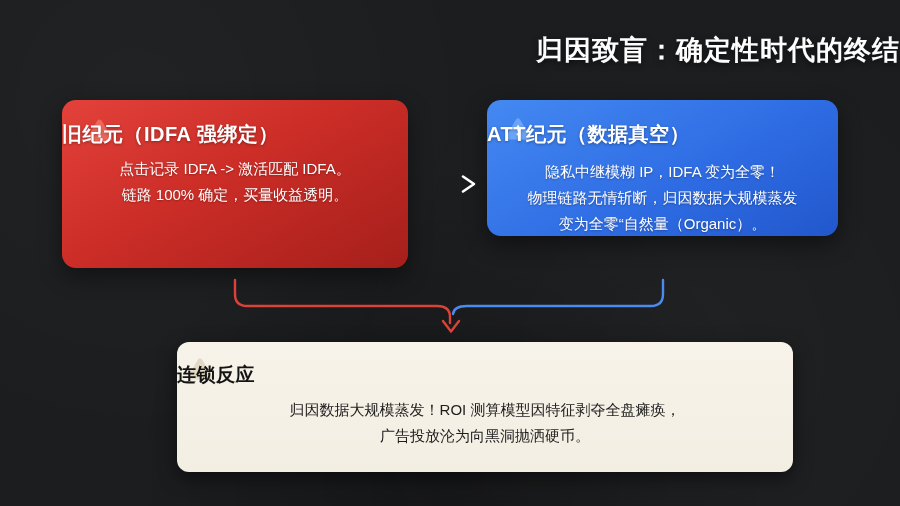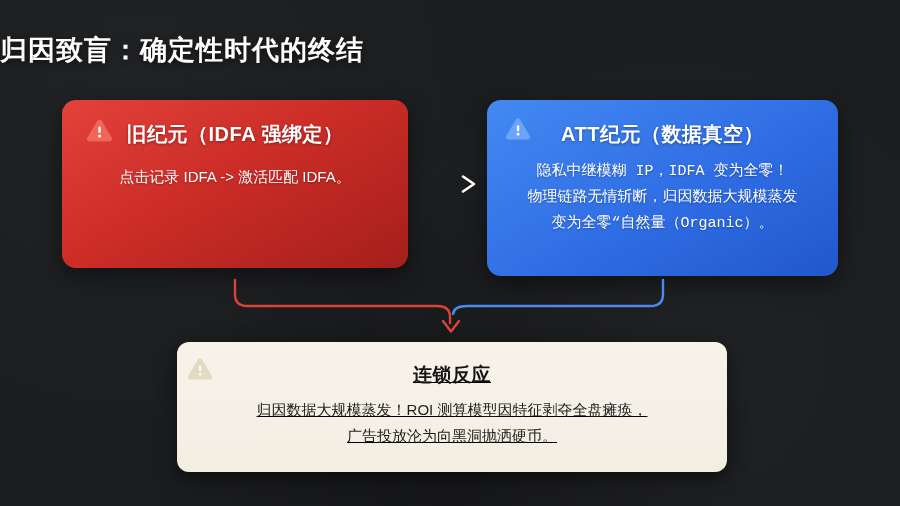--- a/index.html
+++ b/index.html
@@ -12,78 +12,77 @@
     width:900px;height:506px;
     overflow:hidden;
     background:
       radial-gradient(circle at 15% 20%, rgba(255,255,255,0.025), transparent 40%),
       radial-gradient(circle at 75% 70%, rgba(255,255,255,0.02), transparent 45%),
       radial-gradient(circle at 50% 95%, rgba(0,0,0,0.25), transparent 50%),
       #1c1d1f;
   }
   .page-title{
     position:absolute;top:32px;left:0;width:100%;
-    text-align:left;
+    text-align:right;
     color:#fdfdfd;
     font-size:27px;font-weight:bold;
     letter-spacing:1px;
     text-shadow:0 2px 6px rgba(0,0,0,.6);
   }
   .card{
     position:absolute;
     border-radius:14px;
     box-shadow:0 8px 22px rgba(0,0,0,.45);
     box-sizing:border-box;
   }
   .card-red{
     left:62px;top:100px;width:346px;height:168px;
     background:linear-gradient(150deg,#e2423a 0%,#cc2d27 45%,#a51f1b 100%);
   }
   .card-blue{
-    left:487px;top:100px;width:351px;height:176px;
+    left:487px;top:100px;width:351px;height:136px;
     background:linear-gradient(150deg,#4489f2 0%,#2f6de4 55%,#2257cd 100%);
   }
   .card-cream{
-    left:177px;top:342px;width:550px;height:130px;
+    left:177px;top:342px;width:616px;height:130px;
     border-radius:12px;
     background:linear-gradient(180deg,#f8f3ea 0%,#f3eee2 100%);
     box-shadow:0 6px 18px rgba(0,0,0,.5);
-    text-decoration:underline;
   }
   .card-header{
     position:relative;
     margin-top:21px;
-    text-align:center;
+    text-align:left;
     color:#fff;
     font-size:20px;font-weight:bold;
     letter-spacing:.5px;
     text-shadow:0 1px 3px rgba(0,0,0,.35);
   }
   .card-cream .card-header{
     color:#141414;
     font-size:19px;
     text-shadow:none;
     margin-top:20px;
   }
   .tri-icon{
     position:absolute;
     width:27px;height:25px;
   }
   .tri-icon-red{left:24px;top:18px;}
   .tri-icon-blue{left:18px;top:17px;}
   .tri-icon-cream{left:10px;top:15px;}
   .card-body{
-    margin-top:16px;
+    margin-top:8px;
     text-align:center;
     color:#ffffff;
     font-size:15px;
     line-height:26px;
     text-shadow:0 1px 2px rgba(0,0,0,.3);
   }
-  .card-blue .card-body{margin-top:11px;font-family:Liberation Mono, monospace;}
+  .card-blue .card-body{margin-top:11px;}
   .card-cream .card-body{
     color:#1d1d1d;
     text-shadow:none;
     margin-top:9px;
   }
   .arrow-layer{
     position:absolute;left:0;top:0;width:900px;height:506px;
     pointer-events:none;
   }
 </style>
@@ -98,20 +97,21 @@
     <span class="tri-icon tri-icon-red">
       <svg viewBox="0 0 26 24" width="27" height="25">
         <path d="M13 4 L22.5 20 H3.5 Z" fill="#ef665b" stroke="#ef665b" stroke-width="5" stroke-linejoin="round"></path>
         <rect x="11.9" y="8.2" width="2.3" height="6.2" rx="1.15" fill="#ffffff"></rect>
         <circle cx="13.05" cy="17.3" r="1.45" fill="#ffffff"></circle>
       </svg>
     </span>
     <div class="card-header">旧纪元（IDFA 强绑定）</div>
     <div class="card-body">
       <div>点击记录 IDFA -&gt; 激活匹配 IDFA。</div>
+      <div>链路 100% 确定，买量收益透明。</div>
     </div>
   </div>
 
   <div class="card card-blue">
     <span class="tri-icon tri-icon-blue">
       <svg viewBox="0 0 26 24" width="26" height="24">
         <path d="M13 4 L22.5 20 H3.5 Z" fill="#6ba4f8" stroke="#6ba4f8" stroke-width="5" stroke-linejoin="round"></path>
         <rect x="11.9" y="8.2" width="2.3" height="6.2" rx="1.15" fill="#ffffff"></rect>
         <circle cx="13.05" cy="17.3" r="1.45" fill="#ffffff"></circle>
       </svg>

